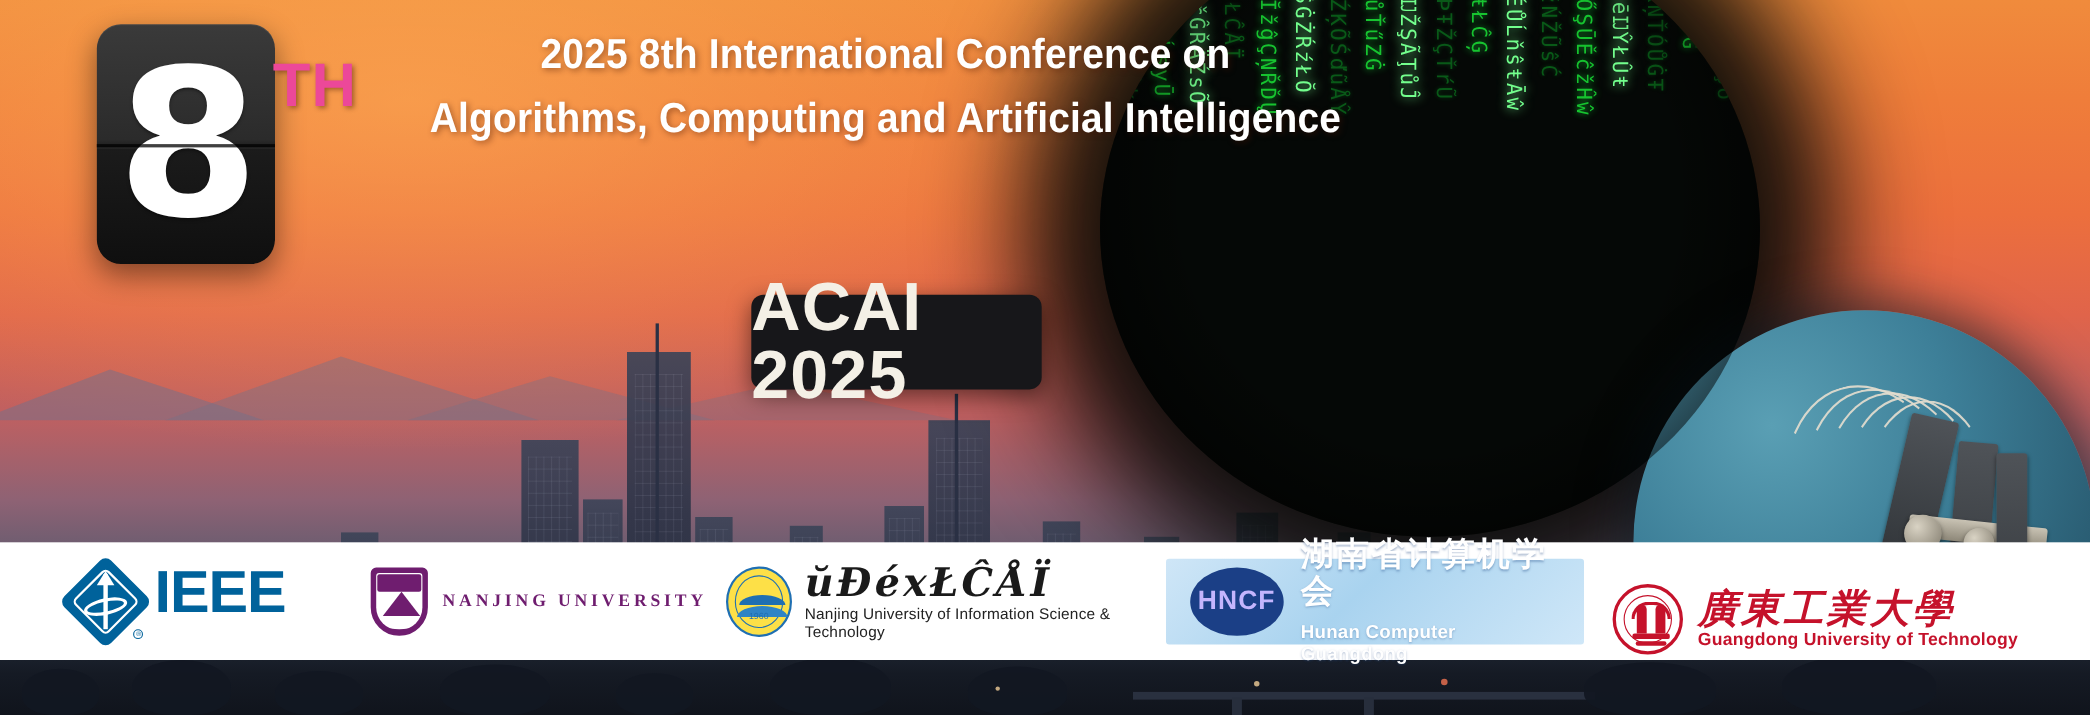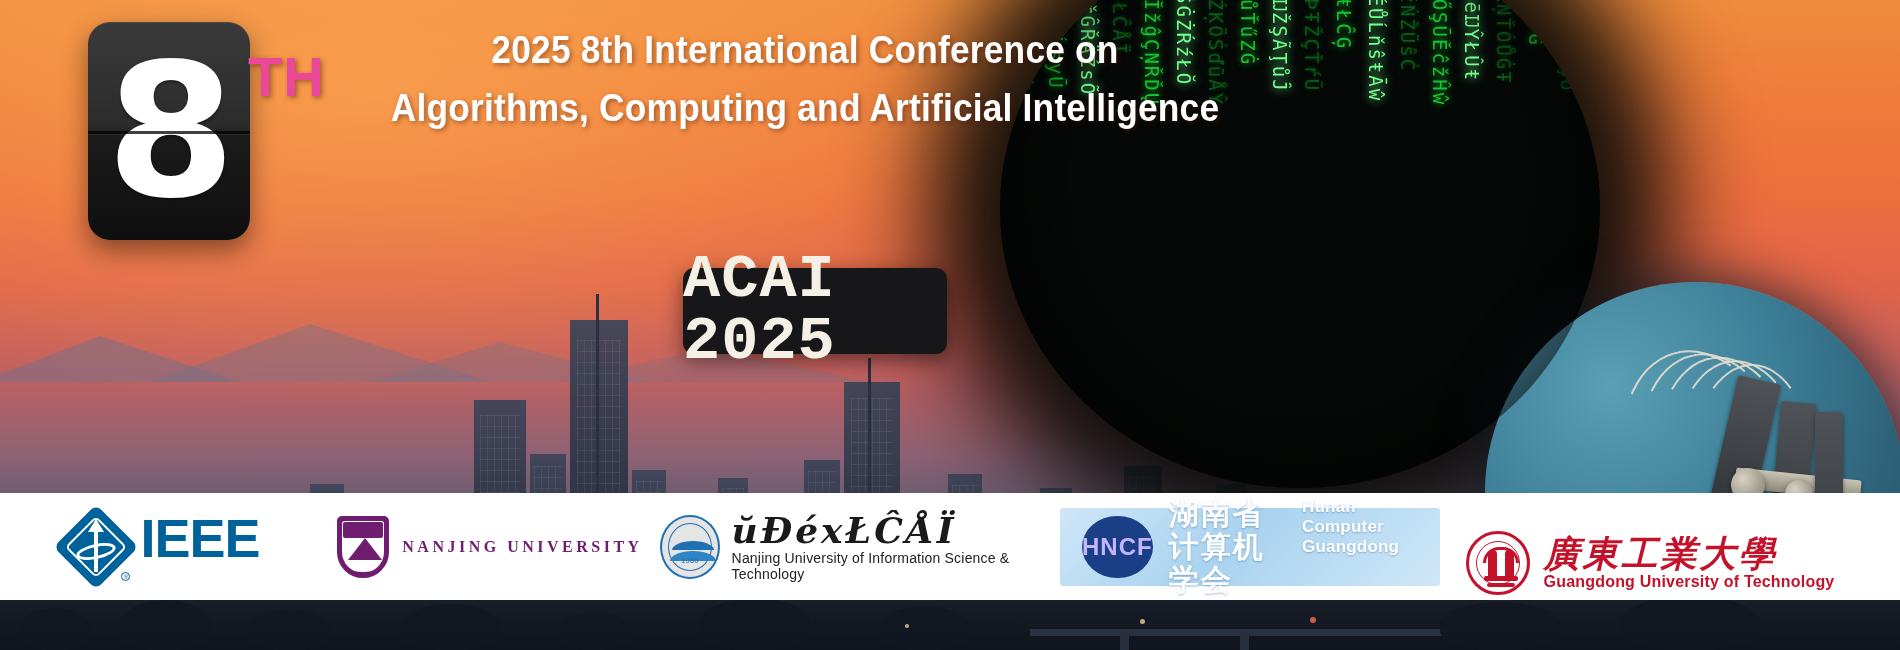--- a/index.html
+++ b/index.html
@@ -177,21 +177,21 @@
   .acai-box{
     position:absolute;left:683px;top:268px;width:264px;height:86px;
     background:#17171a;
     border-radius:11px;
     box-shadow:0 6px 20px rgba(0,0,0,.5);
     display:flex;align-items:center;justify-content:center;
     z-index:6;
   }
   .acai-box .acai-text{
     color:#f4f0e6;
-    font-family:Liberation Mono, monospace;
+    font-family:Liberation Sans, sans-serif;
     font-weight:700;
     font-size:62px;line-height:1;
     letter-spacing:1px;
   }
 
   .venue-row{
     position:absolute;left:300px;top:390px;width:1010px;
     display:flex;align-items:center;justify-content:center;gap:74px;
     z-index:6;
   }
@@ -285,21 +285,21 @@
   }
   .nju-en{
     color:#6f1d6f;font-family:"Liberation Serif", serif;font-weight:700;
     font-size:16px;letter-spacing:3.5px;
   }
 
   
   .nuist{display:flex;align-items:center;gap:12px;}
   .nuist-seal{
     position:relative;width:64px;height:64px;border-radius:50%;
-    border:2px solid #1f6fb2;background:#e5e5e5;
+    border:2px solid #1f6fb2;background:#fde047;
   }
   .nuist-seal-in{
     position:absolute;inset:6px;border-radius:50%;border:1px solid #1f6fb2;
   }
   .nuist-wave{
     position:absolute;left:10px;top:24px;width:42px;height:9px;
     background:#1f6fb2;border-radius:50% 50% 0 0 / 100% 100% 0 0;
   }
   .nuist-wave2{
     position:absolute;left:8px;top:34px;width:46px;height:10px;
@@ -329,21 +329,21 @@
   }
   .hncf-oval{
     width:92px;height:62px;border-radius:50%;
     background:#1b3f86;
     display:flex;align-items:center;justify-content:center;
   }
   .hncf-oval span{
     color:#c4b5fd;font-family:"Liberation Sans", sans-serif;font-weight:700;
     font-size:24px;letter-spacing:1px;text-align:center;
   }
-  .hncf-texts{display:flex;flex-direction:row;gap:11px;}
+  .hncf-texts{display:flex;flex-direction:column;gap:11px;}
   .hncf-cn{
     color:#ffffff;font-family:"DejaVu Sans", sans-serif;font-weight:700;
     font-size:30px;line-height:1.1;letter-spacing:2px;
     text-shadow:0 1px 2px rgba(30,70,130,.35);
   }
   .hncf-en{
     color:#ffffff;font-family:"Liberation Sans", sans-serif;font-weight:700;
     font-size:17px;letter-spacing:.2px;
     text-shadow:0 1px 2px rgba(30,70,130,.35);
   }

